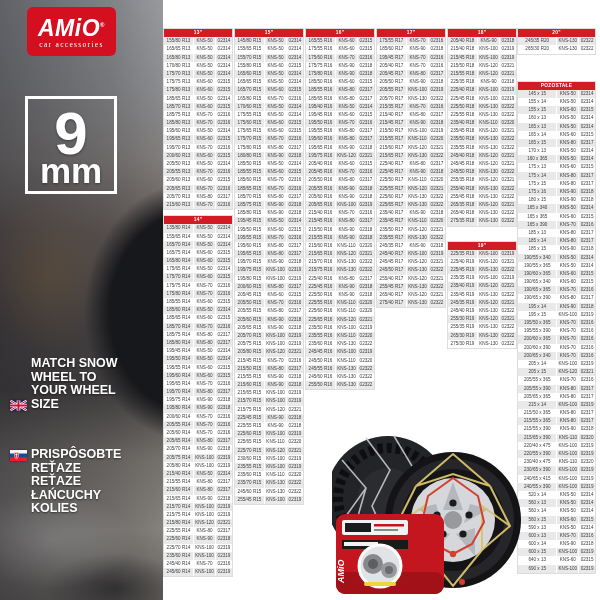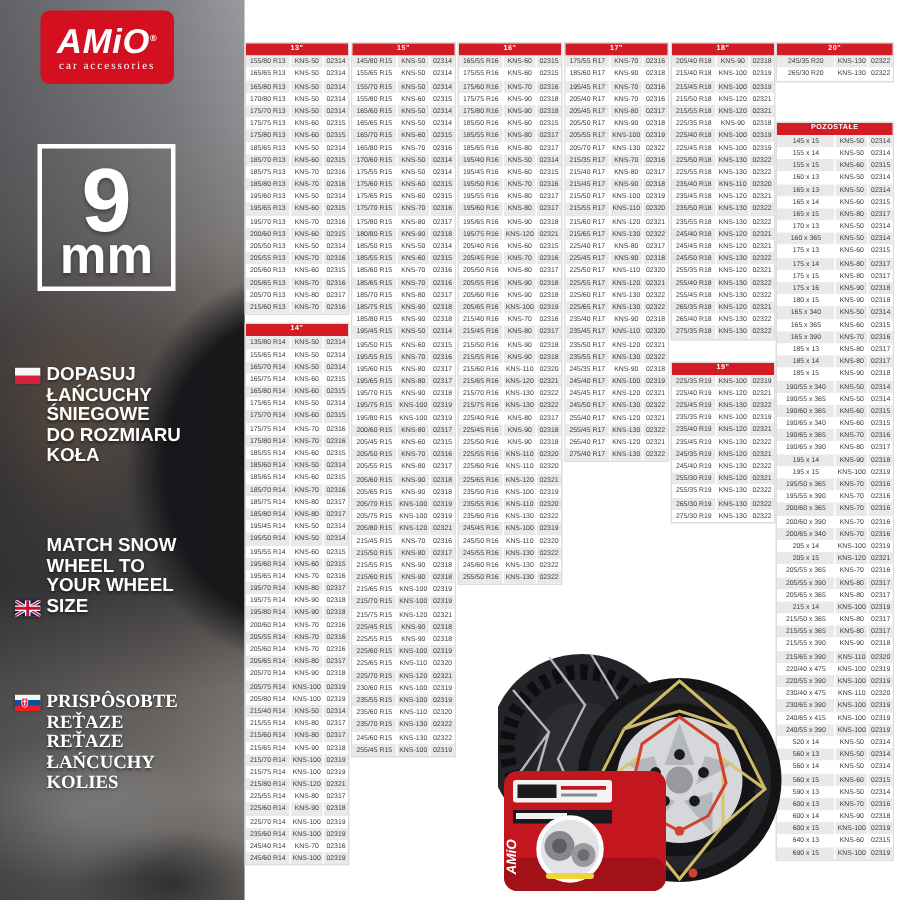--- a/index.html
+++ b/index.html
@@ -26,21 +26,21 @@
     display:flex;flex-direction:column;align-items:center;justify-content:center;color:#fff;
     text-shadow:0 1px 3px rgba(0,0,0,.4);}
   .mm-value{font-size:60px;font-weight:bold;line-height:54px;}
   .mm-unit{font-size:35px;font-weight:bold;line-height:24px;margin-top:-2px;}
 
   .note{position:absolute;display:flex;align-items:flex-start;color:#fff;}
   .note .flag{flex:0 0 auto;margin:2px 4px 0 0;box-shadow:0 0 2px rgba(0,0,0,.5);}
   .note .txt{font-size:12.5px;font-weight:bold;line-height:13.5px;text-shadow:0 1px 2px rgba(0,0,0,.55);}
   .note-pl{left:10px;top:243px;}
   .note-en{left:10px;top:357px;align-items:flex-end;}
-  .note-sk{left:10px;top:461px;font-family:Liberation Serif, serif;}
+  .note-sk{left:10px;top:448px;}
 
   
   .table-area{position:absolute;left:0;top:0;width:600px;height:600px;pointer-events:none;}
   .col{position:absolute;top:28px;}
   .section{border:1px solid #ddd;box-sizing:border-box;}
   .col .section + .section{margin-top:5px;}
   .col-4 .section + .section{margin-top:14px;}
   .col-5 .section + .section{margin-top:26px;}
   .sec-header{height:8.2px;line-height:8.4px;background:#d21b22;color:#fff;font-size:4.8px;
     font-weight:bold;text-align:center;letter-spacing:.3px;}
@@ -63,33 +63,20 @@
   <div class="logo-box">
     <div class="logo-word"><span>AMiO</span><span class="logo-reg">®</span></div>
     <div class="logo-tag">car accessories</div>
   </div>
 
   <div class="mm-badge">
     <div class="mm-value">9</div>
     <div class="mm-unit">mm</div>
   </div>
 
-  <div class="note note-pl">
-    <svg class="flag" width="17" height="11" viewBox="0 0 17 11">
-      <rect width="17" height="5.5" fill="#f5f5f5"></rect>
-        <rect y="5.5" width="17" height="5.5" fill="#d4213d"></rect>
-    </svg>
-    <div class="txt">
-      <div>DOPASUJ</div>
-        <div>ŁAŃCUCHY</div>
-      <div>ŚNIEGOWE</div>
-        <div>DO ROZMIARU</div>
-      <div>KOŁA</div>
-    </div>
-  </div>
 
   <div class="note note-en">
     <svg class="flag" width="17" height="11" viewBox="0 0 60 36">
       <rect width="60" height="36" fill="#012169"></rect>
       <path d="M0,0 60,36 M60,0 0,36" stroke="#fff" stroke-width="8"></path>
       <path d="M0,0 60,36 M60,0 0,36" stroke="#C8102E" stroke-width="3.5"></path>
       <path d="M30,0 V36 M0,18 H60" stroke="#fff" stroke-width="13"></path>
       <path d="M30,0 V36 M0,18 H60" stroke="#C8102E" stroke-width="7"></path>
     </svg>
     <div class="txt">

